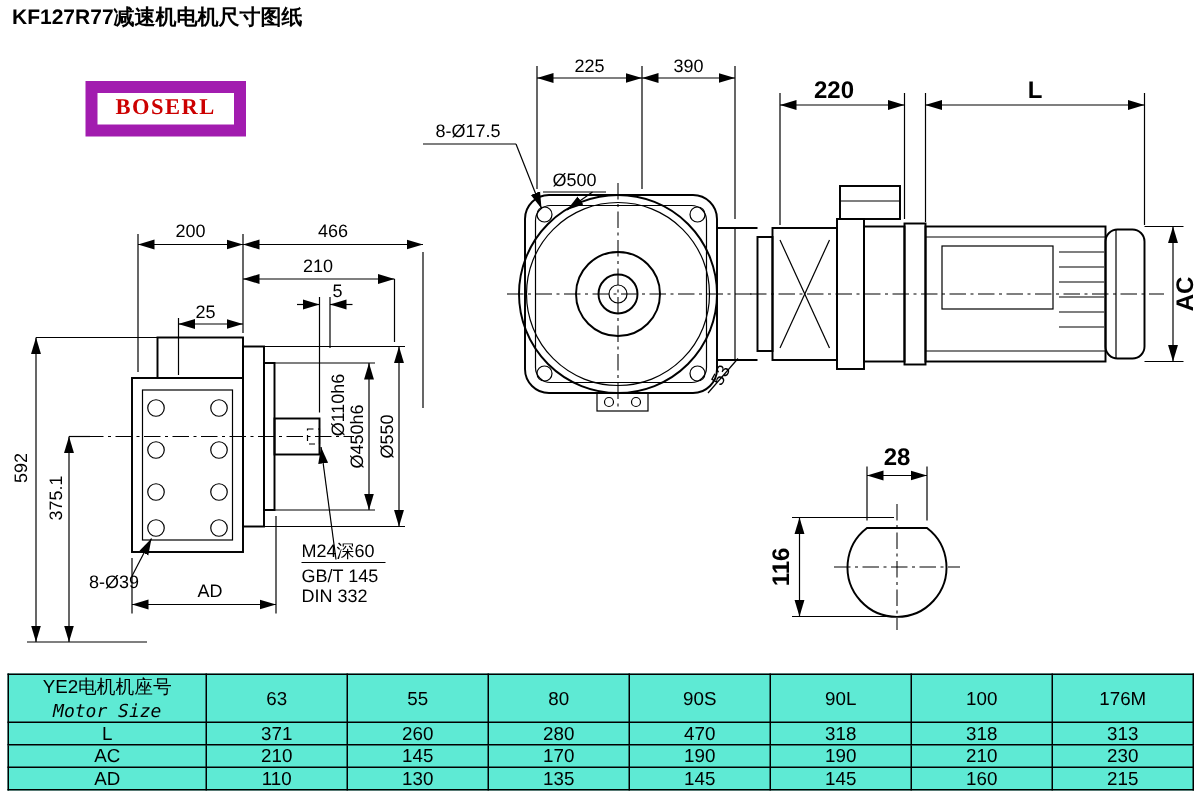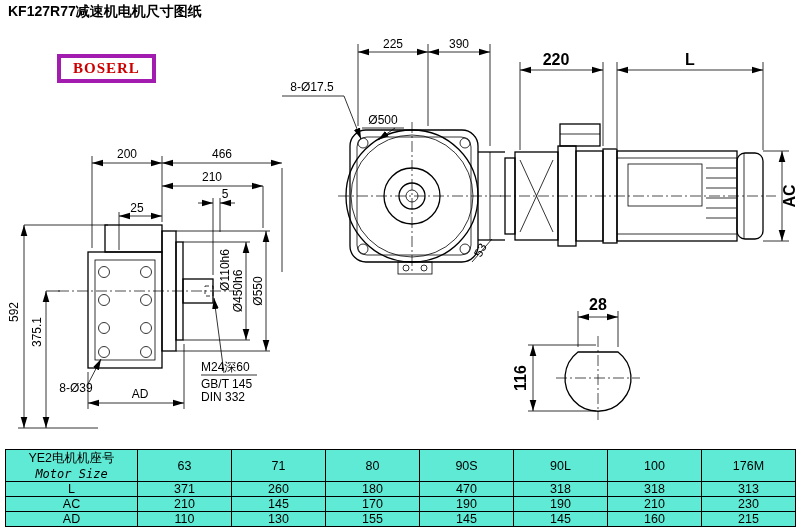--- a/index.html
+++ b/index.html
@@ -1,19 +1,19 @@
 <!DOCTYPE html>
 <html><head>
 <meta charset="utf-8">
 <style>
   * { margin:0; padding:0; box-sizing:border-box; }
   html,body { width:800px; height:530px; background:#fff; overflow:hidden;
               font-family:"Liberation Sans", sans-serif; color:#000; position:relative; }
   .title { position:absolute; top:3px; left:8px; font-size:14px; font-weight:bold; white-space:nowrap; }
-  .brand-box { position:absolute; top:54px; left:57px; border:4px solid #a21caf; color:#cc0000;
+  .brand-box { position:absolute; top:54px; left:57px; border:8px solid #a21caf; color:#cc0000;
                font-family:"Liberation Serif", serif; font-weight:bold; font-size:15px;
                padding:2px 12px; letter-spacing:1px; background:#fff; }
   svg.drawing { position:absolute; top:0; left:0; display:block; }
   svg text { font-family:"Liberation Sans", sans-serif; font-size:12px; fill:#000; stroke:none; }
   svg text.big { font-size:16px; font-weight:600; }
   .ol   { stroke:#000; stroke-width:1.3; fill:none; }
   .thin { stroke:#000; stroke-width:0.8; fill:none; }
   .dim  { stroke:#000; stroke-width:0.8; fill:none; }
   .cl   { stroke:#000; stroke-width:0.7; fill:none; stroke-dasharray:11 3 2 3; }
   .dash { stroke:#000; stroke-width:0.8; fill:none; stroke-dasharray:4 3; }
@@ -231,51 +231,51 @@
       <col style="width:94px">
       <col style="width:94px">
   </colgroup>
   <tbody>
     <tr class="hdr">
       <th>
         <div>YE2电机机座号</div>
         <div class="mono">Motor Size</div>
       </th>
       <th>63</th>
-      <th>71</th>
+      <th>55</th>
       <th>80</th>
       <th>90S</th>
       <th>90L</th>
       <th>100</th>
       <th>176M</th>
     </tr>
     <tr>
       <td>L</td>
       <td>371</td>
       <td>260</td>
-      <td>180</td>
+      <td>280</td>
       <td>470</td>
       <td>318</td>
       <td>318</td>
       <td>313</td>
     </tr>
     <tr>
       <td>AC</td>
       <td>210</td>
       <td>145</td>
       <td>170</td>
       <td>190</td>
       <td>190</td>
       <td>210</td>
       <td>230</td>
     </tr>
     <tr>
       <td>AD</td>
       <td>110</td>
       <td>130</td>
-      <td>155</td>
+      <td>135</td>
       <td>145</td>
       <td>145</td>
       <td>160</td>
       <td>215</td>
     </tr>
   </tbody>
 </table>
 
 </body></html>

